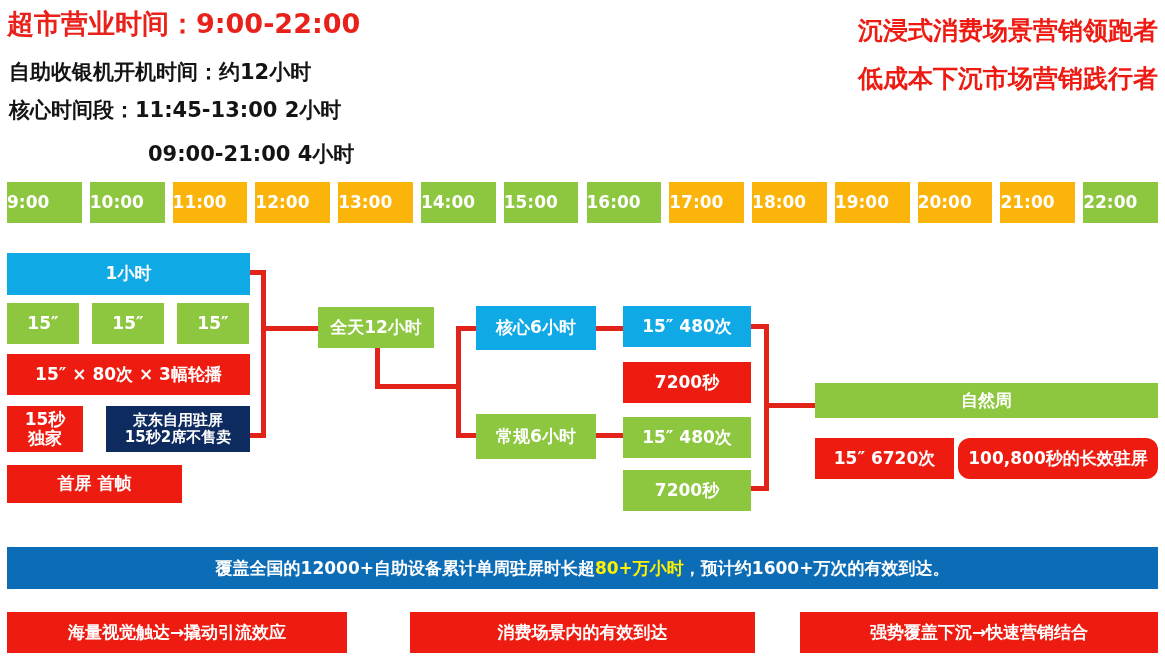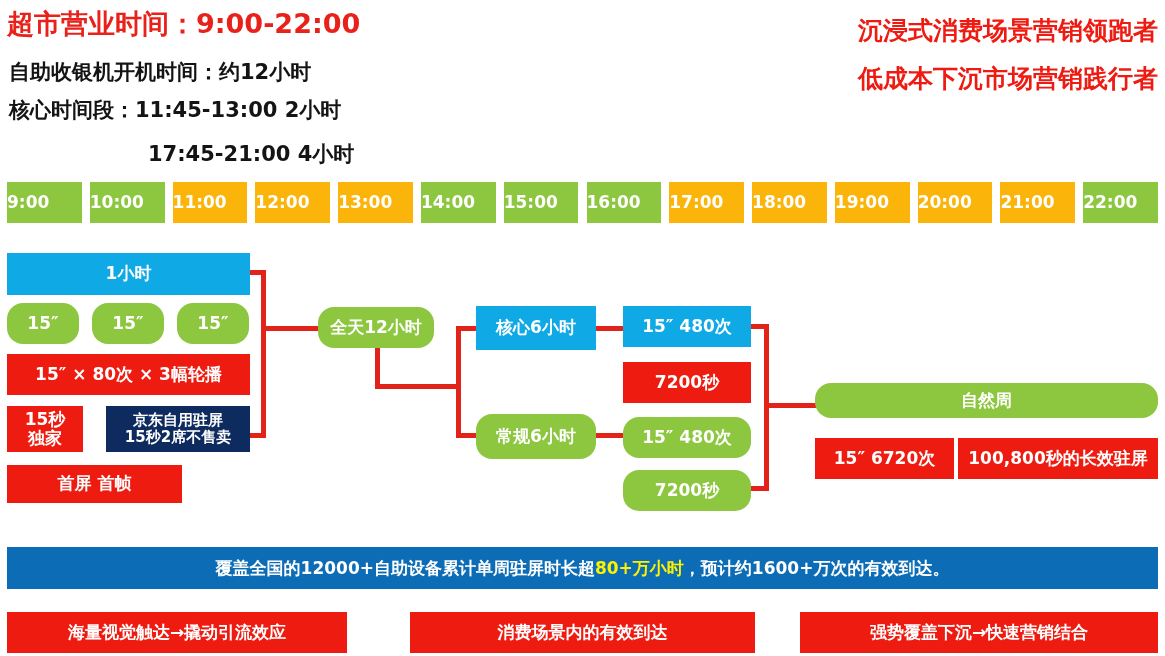--- a/index.html
+++ b/index.html
@@ -67,21 +67,21 @@
     display: flex;
     align-items: center;
     justify-content: center;
     text-align: center;
     color: #ffffff;
     font-weight: bold;
     line-height: 1.12;
     padding: 16px 4px;
   }
   .c-blue  { background: #0fa9e6; }
-  .c-green { background: #8dc63f; border-radius: 16px; }
+  .c-green { background: #8dc63f; }
   .c-red   { background: #ee1b10; }
   .c-navy  { background: #0d2b5e; }
 
   
   .ln {
     position: absolute;
     background: #e2231a;
   }
 
   
@@ -117,21 +117,21 @@
   }
 </style>
 </head>
 <body>
 
 <div id="stage">
 
   <div class="title-red" style="left:7px; top:6px;">超市营业时间：9:00-22:00</div>
   <div class="title-black" style="left:9px; top:58px;">自助收银机开机时间：约12小时</div>
   <div class="title-black" style="left:9px; top:96px;">核心时间段：11:45-13:00  2小时</div>
-  <div class="title-black" style="left:148px; top:140px;">17:45-21:00  4小时</div>
+  <div class="title-black" style="left:148px; top:140px;">09:00-21:00  4小时</div>
 
   <div class="slogan" style="right:7px; top:14px;">沉浸式消费场景营销领跑者</div>
   <div class="slogan" style="right:7px; top:62px;">低成本下沉市场营销践行者</div>
 
   <div id="timeline-row">
       <div class="chip green" style="left: 7px; width: 74.7857px;">9:00</div>
       <div class="chip green" style="left: 89.7857px; width: 74.7857px;">10:00</div>
       <div class="chip orange" style="left: 172.571px; width: 74.7857px;">11:00</div>
       <div class="chip orange" style="left: 255.357px; width: 74.7857px;">12:00</div>
       <div class="chip orange" style="left: 338.143px; width: 74.7857px;">13:00</div>
@@ -190,21 +190,21 @@
   <div class="box c-blue" style="left:476px; top:306px; width:120px; height:44px; font-size:17px;">核心6小时</div>
   <div class="box c-green" style="left:476px; top:414px; width:120px; height:45px; font-size:17px;">常规6小时</div>
 
   <div class="box c-blue" style="left:623px; top:306px; width:128px; height:41px; font-size:17px;">15″ 480次</div>
   <div class="box c-red" style="left:623px; top:362px; width:128px; height:41px; font-size:17px;">7200秒</div>
   <div class="box c-green" style="left:623px; top:417px; width:128px; height:41px; font-size:17px;">15″ 480次</div>
   <div class="box c-green" style="left:623px; top:470px; width:128px; height:41px; font-size:17px;">7200秒</div>
 
   <div class="box c-green" style="left:815px; top:383px; width:343px; height:35px; font-size:17px;">自然周</div>
   <div class="box c-red" style="left:815px; top:438px; width:139px; height:41px; font-size:17px;">15″ 6720次</div>
-  <div class="box c-red" style="left:958px; top:438px; width:200px; height:41px; font-size:17px;">100,800秒的长效驻屏</div>
+  <div class="box c-red" style="left:958px; top:438px; width:200px; height:41px; font-size:17px;border-radius:12px;">100,800秒的长效驻屏</div>
 
   <div id="banner">
     <span>覆盖全国的12000+自助设备累计单周驻屏时长超</span>
     <span class="hi">80+万小时</span>
     <span>，预计约1600+万次的有效到达。</span>
   </div>
 
   <div class="footbar" style="left:7px; width:340px;">海量视觉触达→撬动引流效应</div>
   <div class="footbar" style="left:410px; width:345px;">消费场景内的有效到达</div>
   <div class="footbar" style="left:800px; width:358px;">强势覆盖下沉→快速营销结合</div>

